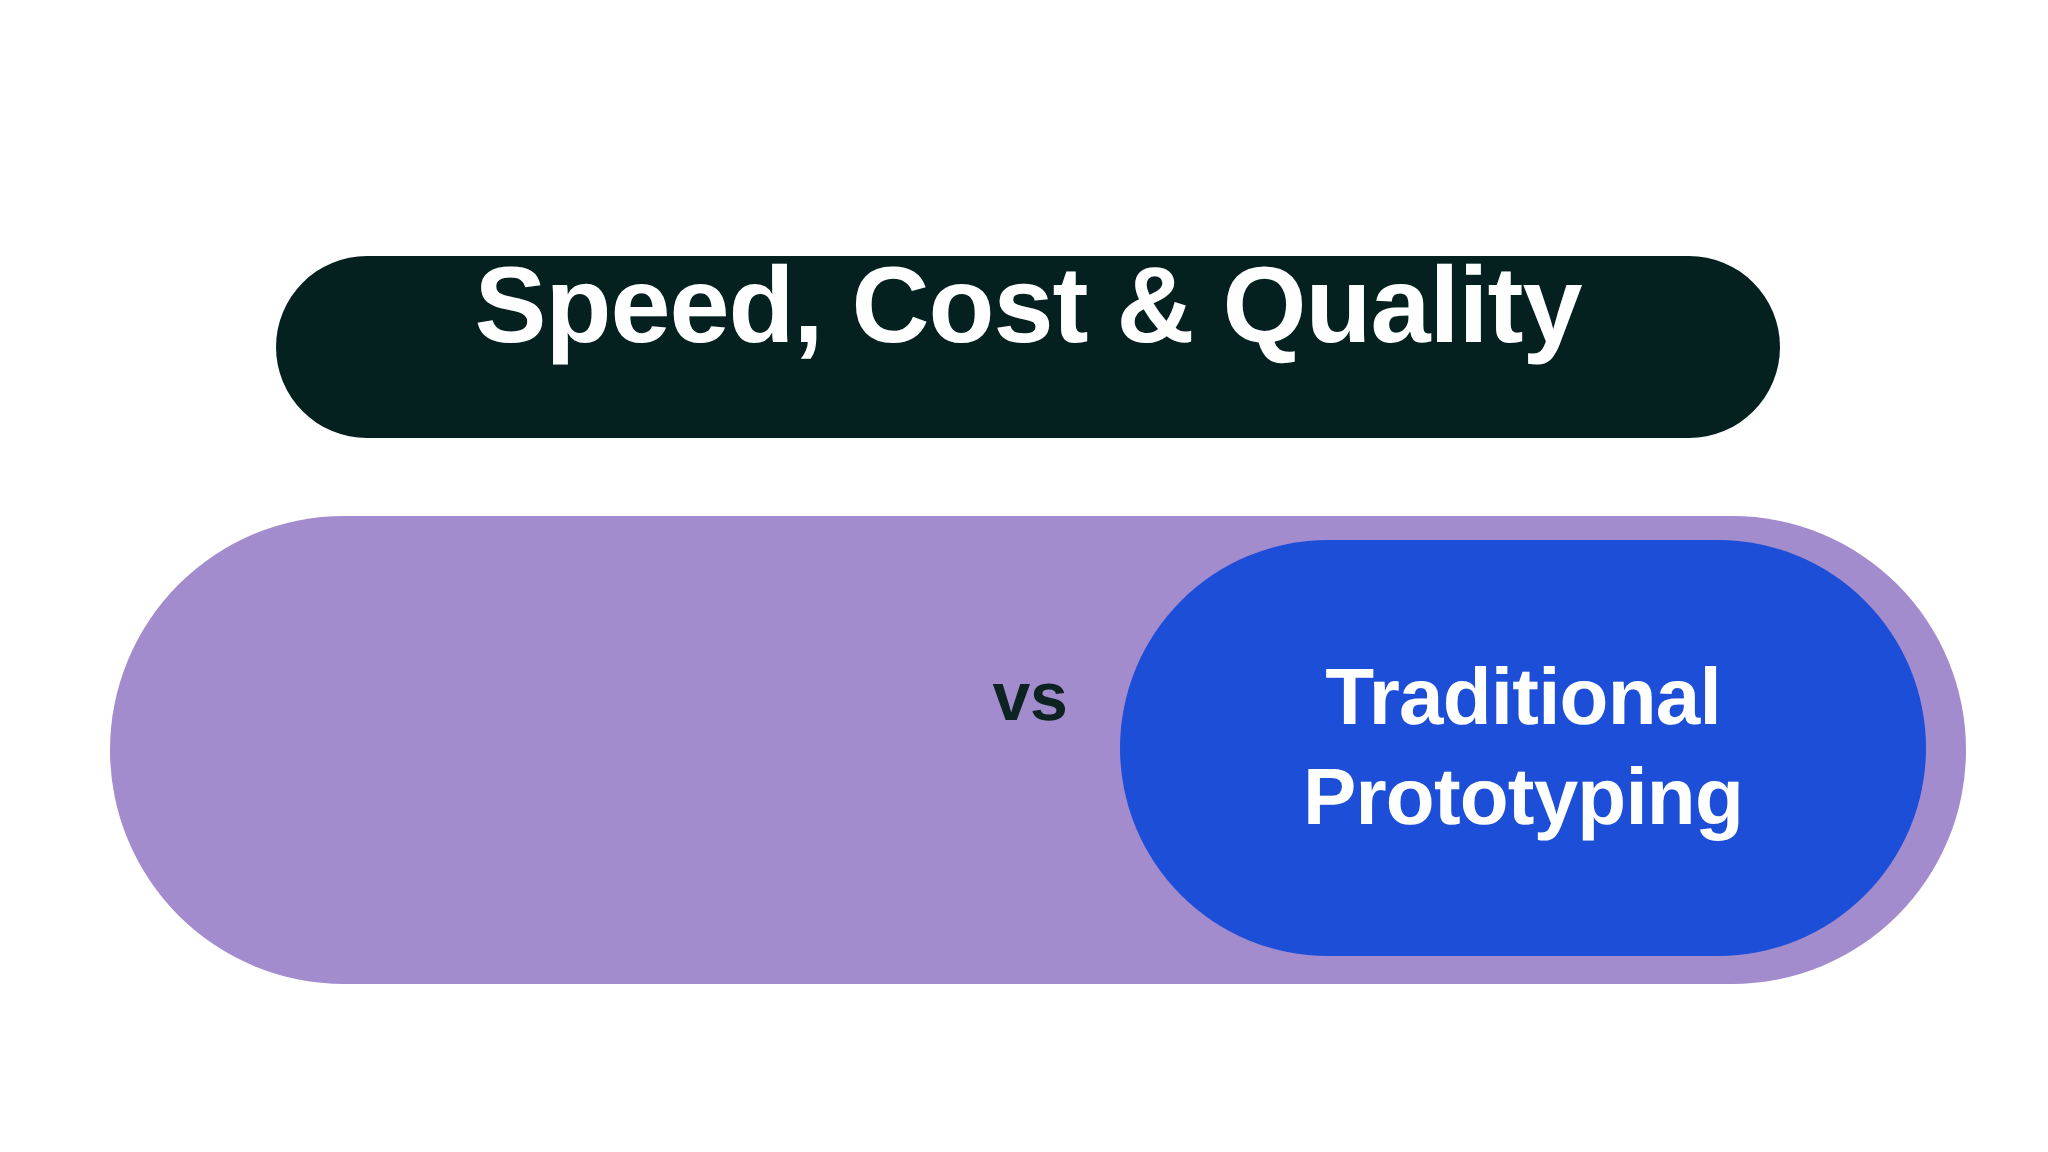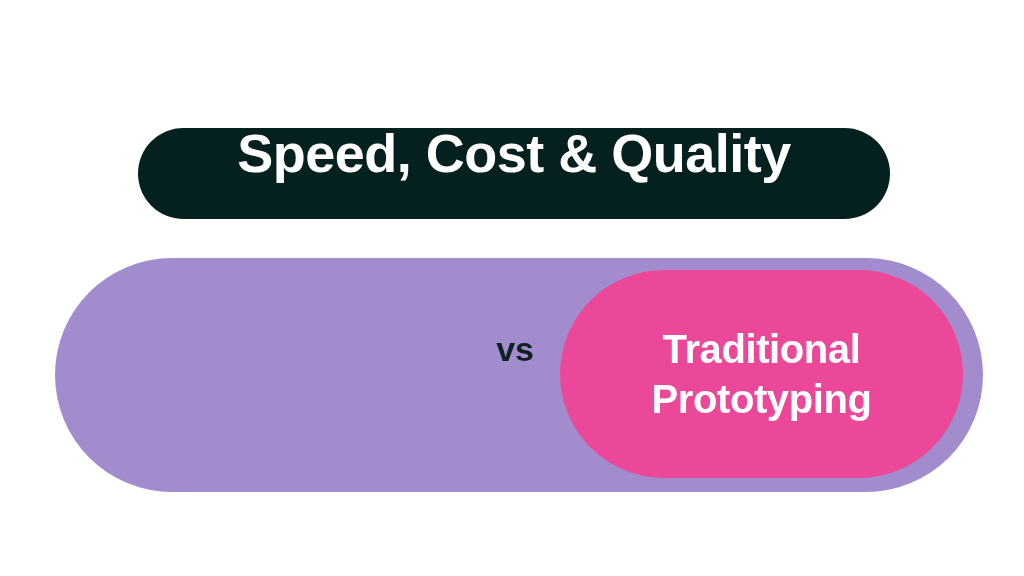--- a/index.html
+++ b/index.html
@@ -76,21 +76,21 @@
     height: 207px;
     background: #ffffff;
     border-radius: 104px;
   }
 
   .option-pill.right {
     left: 505px;
     top: 12px;
     width: 403px;
     height: 208px;
-    background: #ec4899;
+    background: #1d4ed8;
     border-radius: 104px;
   }
 
   .option-label {
     font-size: 40px;
     font-weight: bold;
     line-height: 1.25;
     letter-spacing: -0.4px;
     padding: 0 14px;
   }

